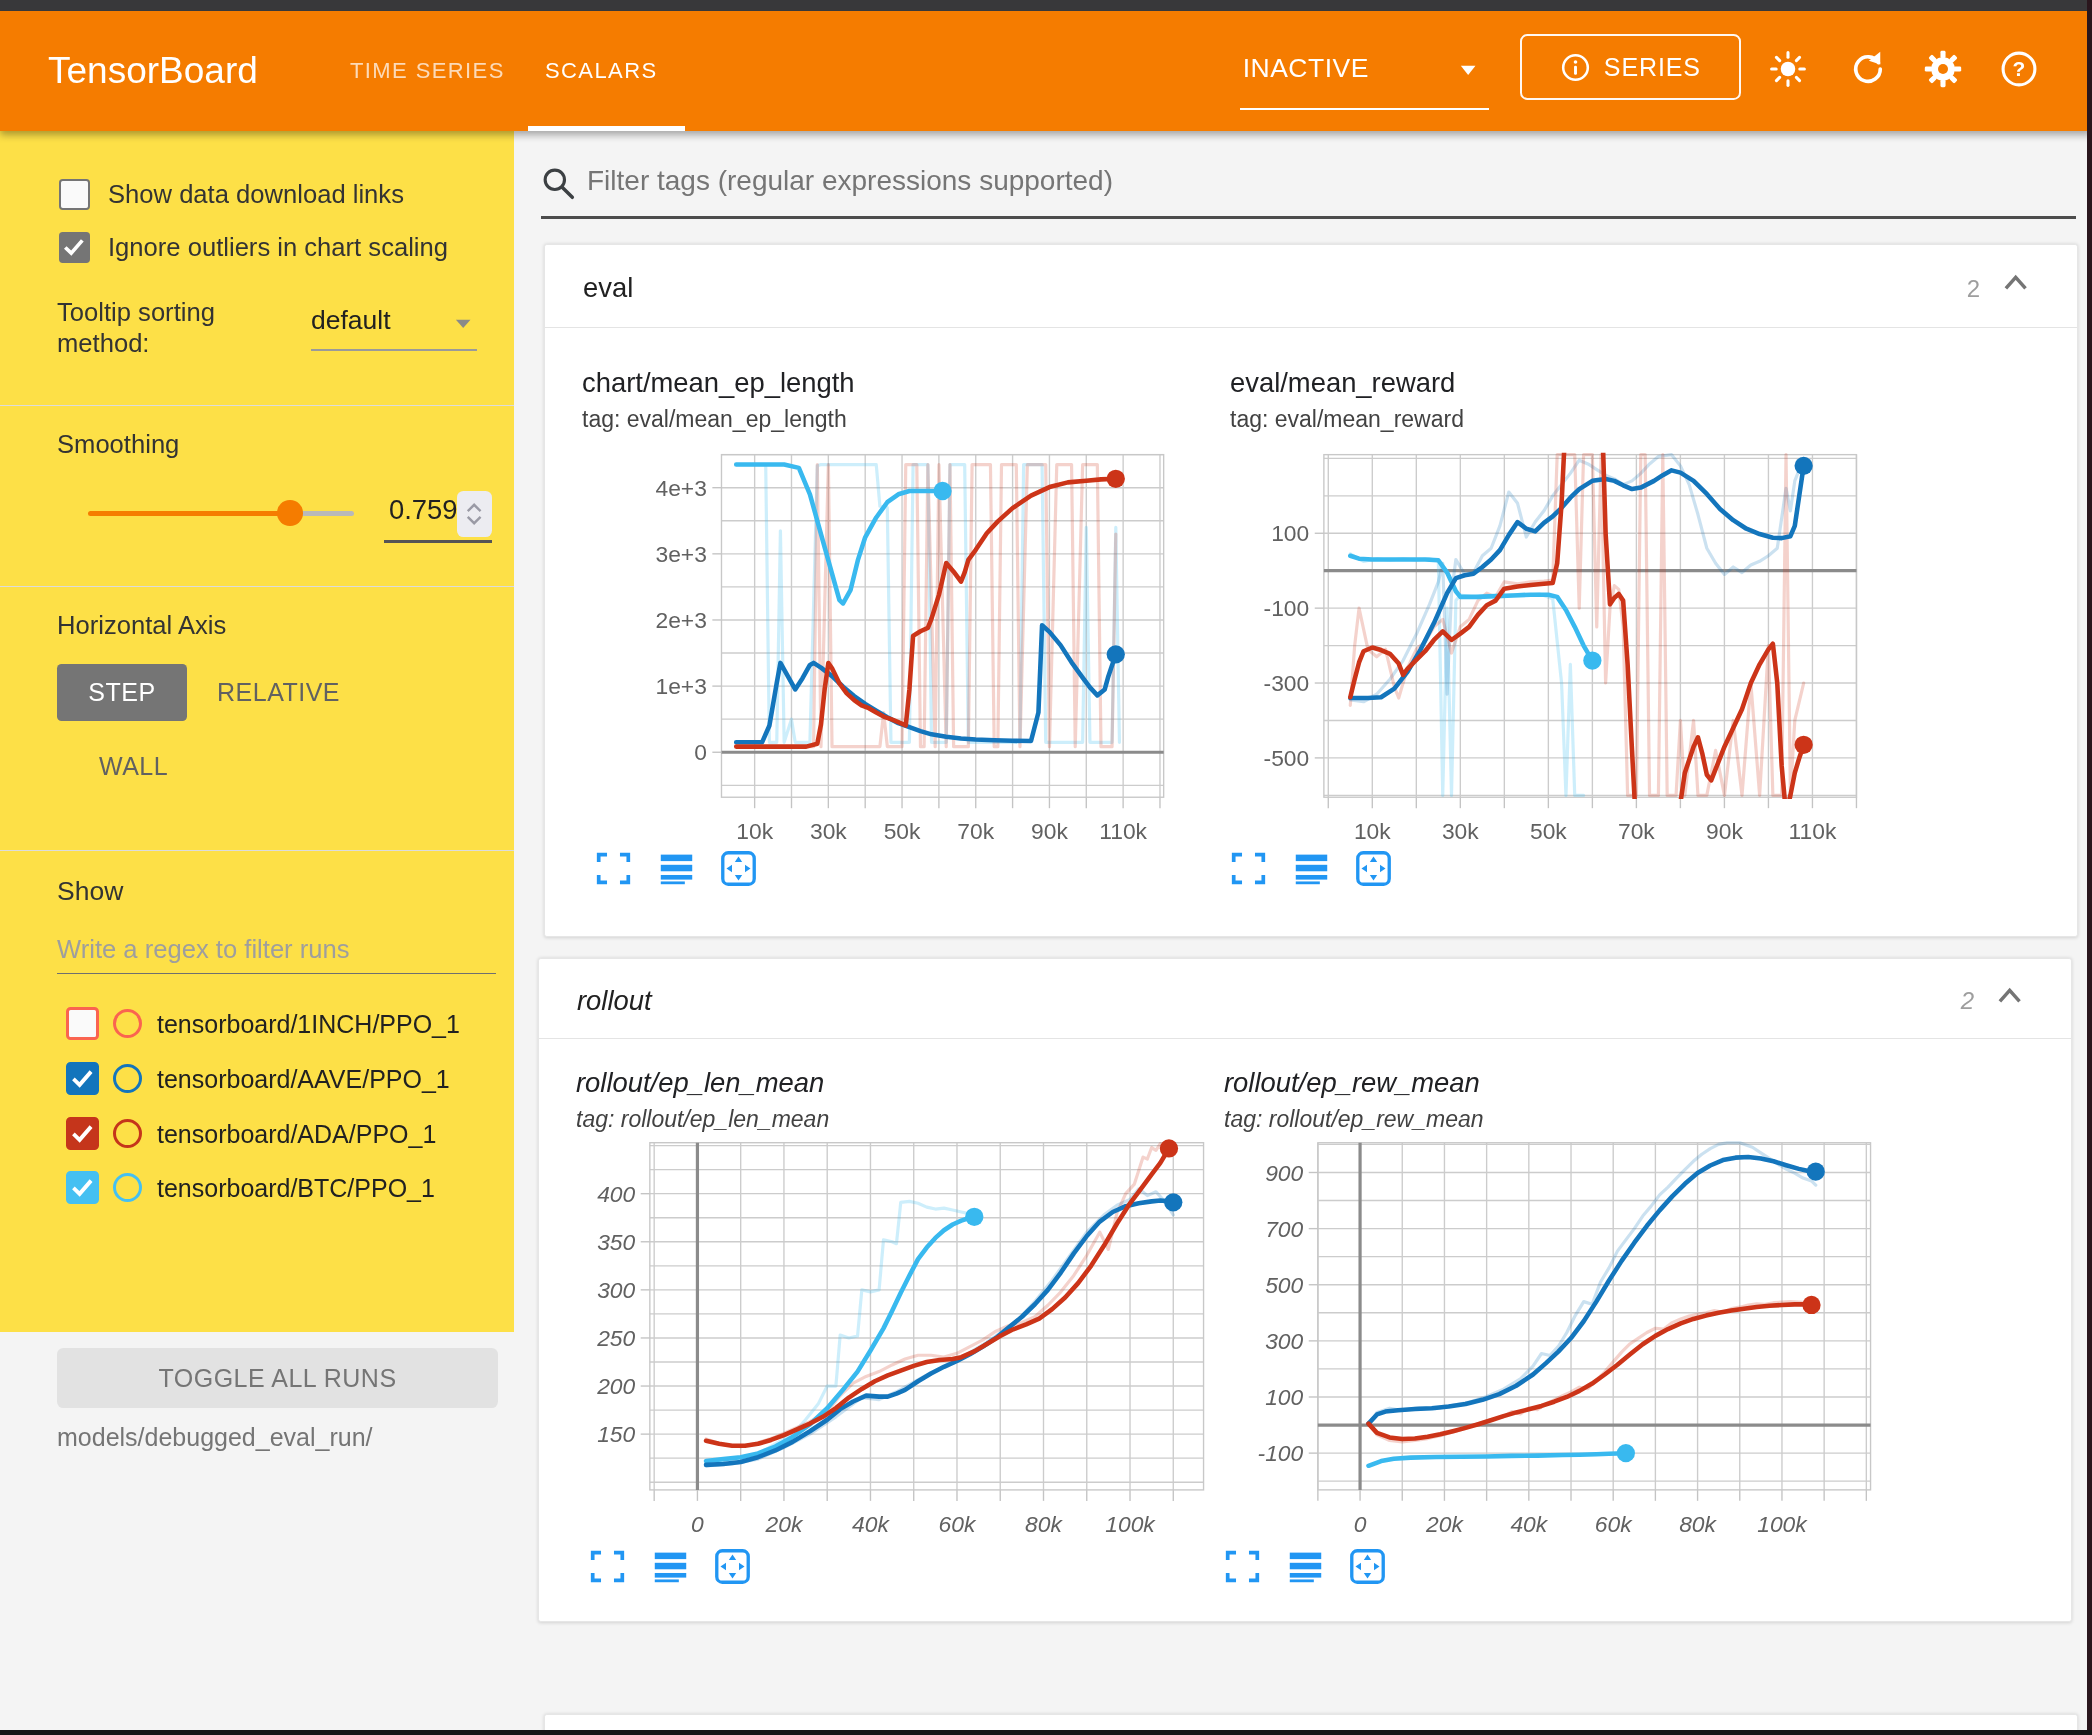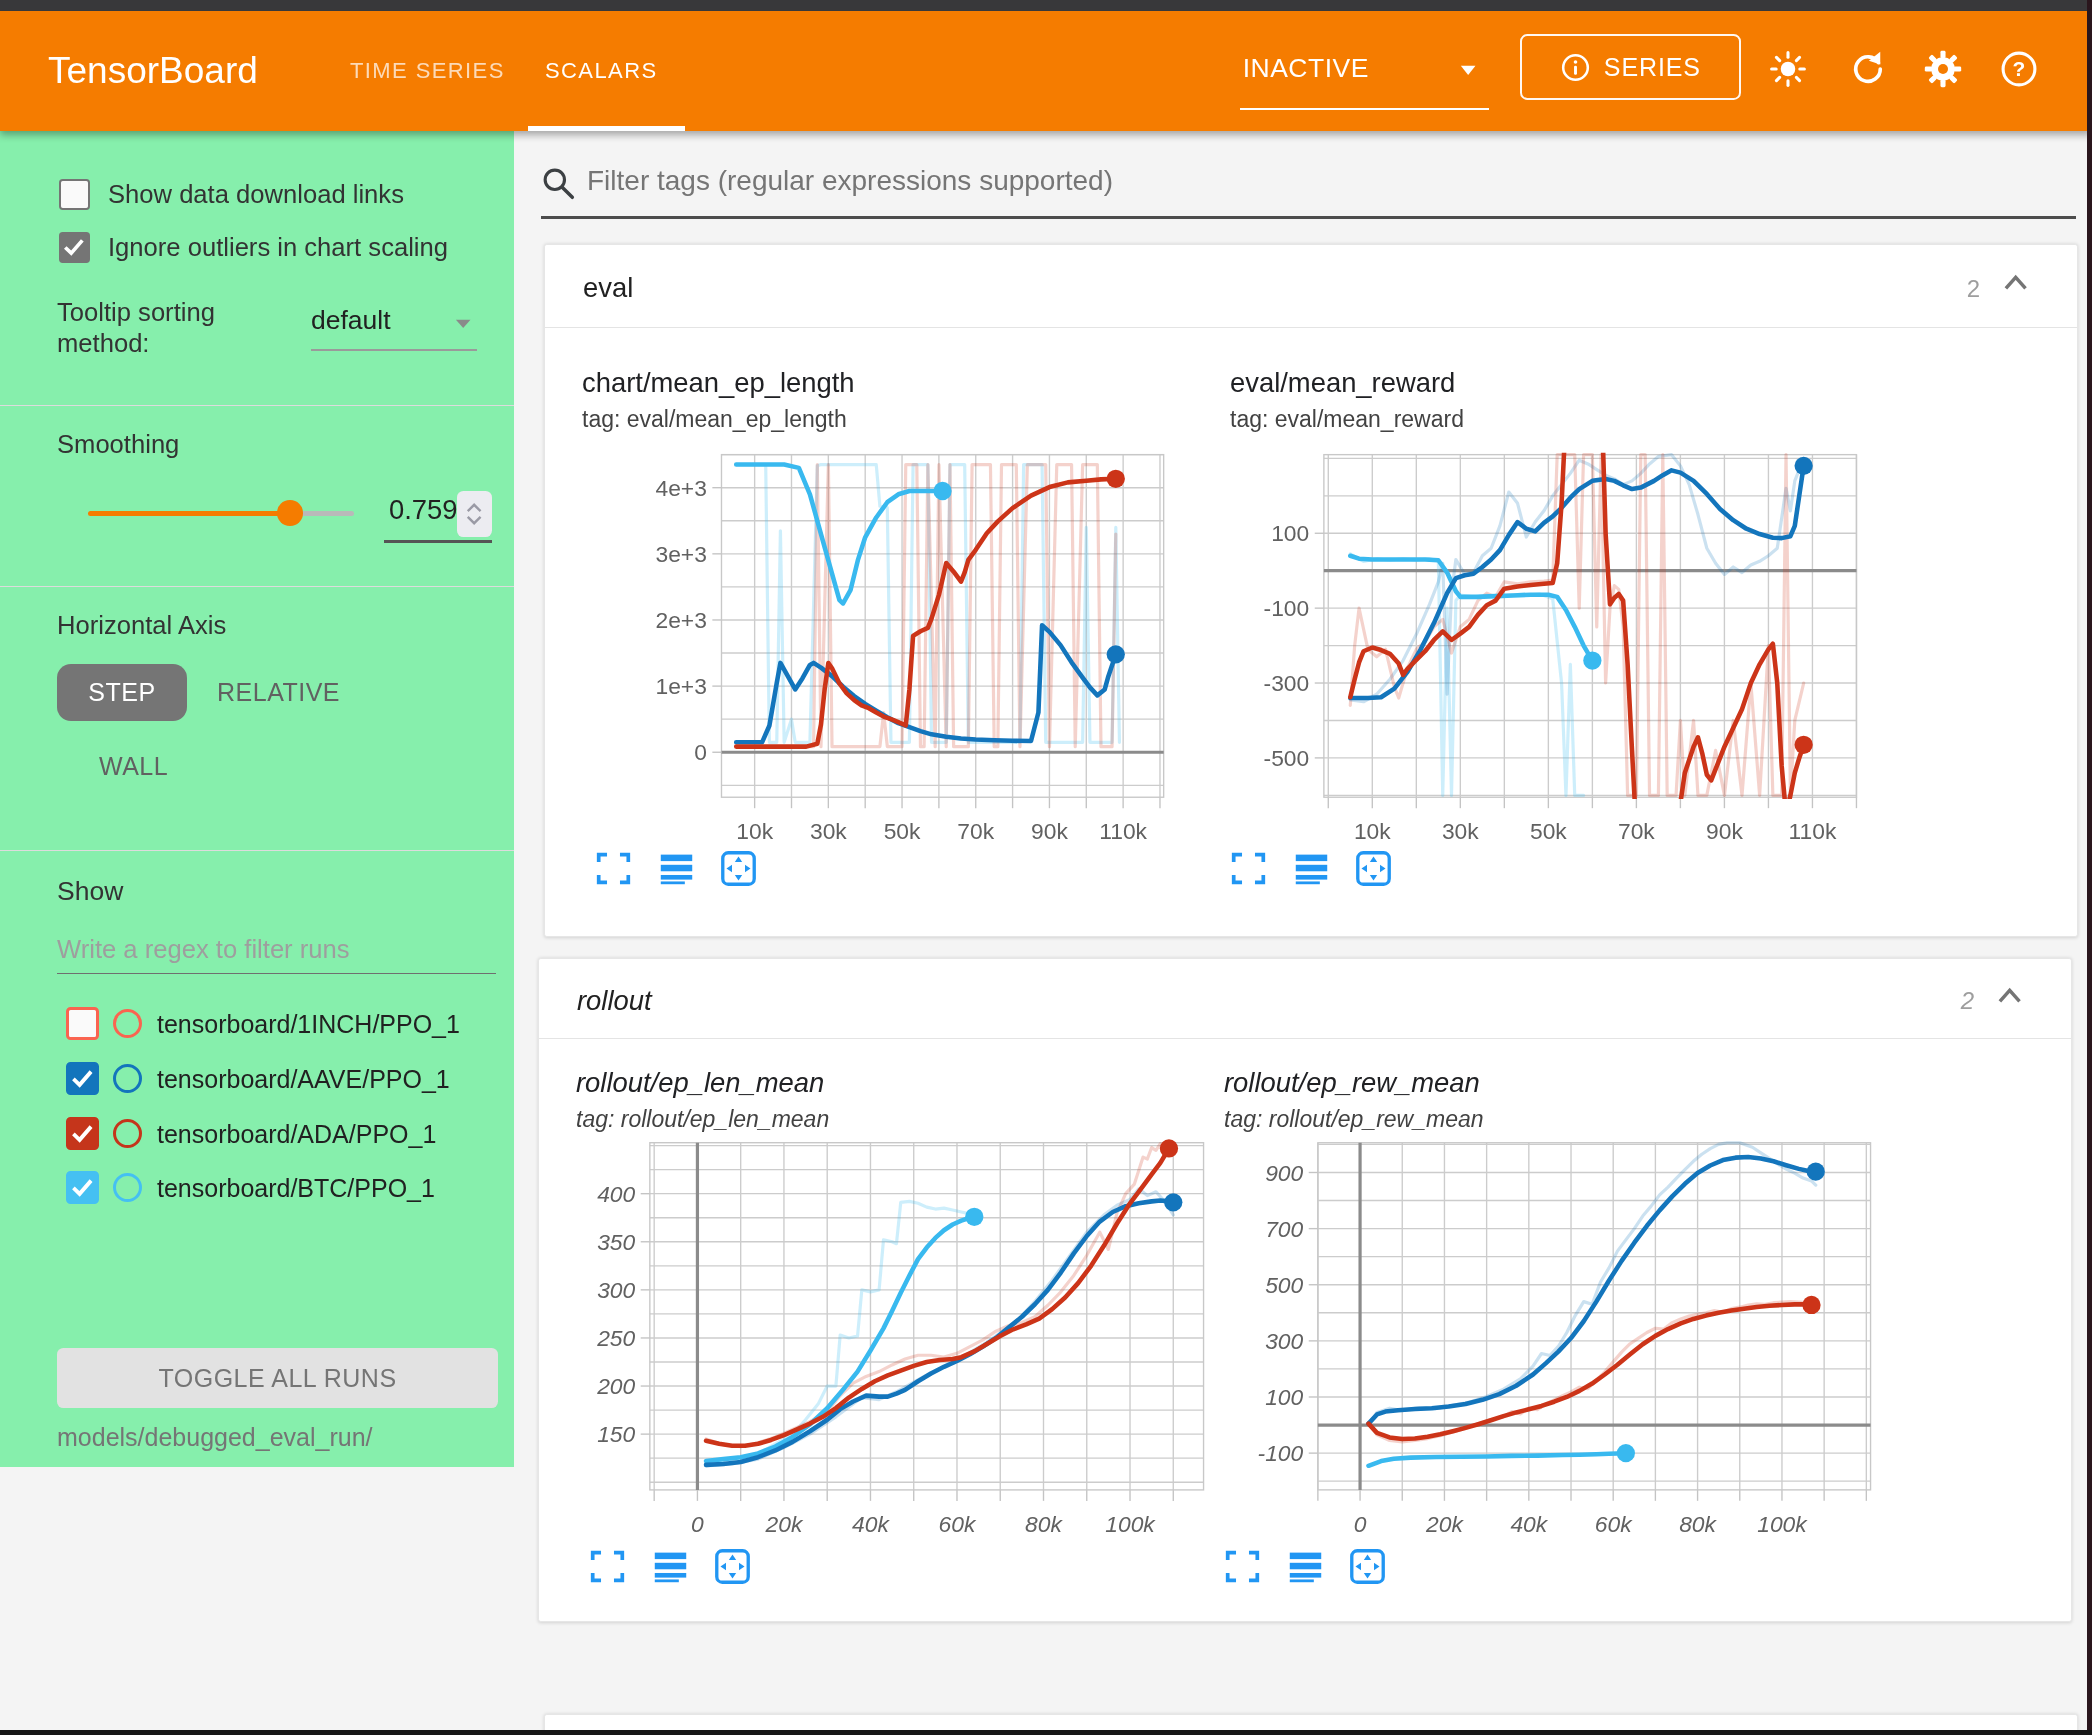--- a/index.html
+++ b/index.html
@@ -16,21 +16,21 @@
   .tab.active{color:#fff;}
   .tab-underline{height:4.6px;background:#fff;bottom:0;}
   #inactive-dd{left:1240px;top:0;width:249px;height:120px;cursor:pointer;}
   #inactive-dd .val{position:absolute;left:2.7px;top:42px;font-size:26.5px;color:#fff;letter-spacing:0.5px;font-weight:500;}
   #inactive-dd .ul{position:absolute;left:0;top:97px;width:249px;height:1.8px;background:#fff;}
   #upload-btn{left:1520px;top:23px;width:217px;height:62px;border:2.3px solid rgba(255,255,255,.95);
       border-radius:7.3px;display:flex;align-items:center;justify-content:center;gap:12.8px;color:#fff;
       font-size:25px;letter-spacing:0.9px;cursor:pointer;}
   .hicon{top:38px;width:40px;height:40px;cursor:pointer;}
   
-  #sidebar{left:0;top:131px;width:514px;height:1336px;background:#86efac;border-right:0.9px solid #e3e3e3;}
+  #sidebar{left:0;top:131px;width:514px;height:1201px;background:#fde047;border-right:0.9px solid #e3e3e3;}
   .divider{left:0;width:514px;height:0.9px;background:#dcdcdc;}
   .sb-label{font-size:25.6px;color:#333;}
   .cb{width:31px;height:31px;border:2.7px solid #757575;border-radius:3.7px;box-sizing:border-box;cursor:pointer;background:#fafafa;}
   .cb.on{background:#757575;}
   .cb svg{display:none;} .cb.on svg{display:block;}
   #tt-dd{cursor:pointer;}
   #smooth-track-fill{height:4.6px;background:#f57c00;border-radius:2.7px;}
   #smooth-track-rest{height:4.6px;background:#b9b9b9;border-radius:2.7px;}
   #smooth-handle{width:25.6px;height:25.6px;border-radius:50%;background:#f57c00;cursor:pointer;}
   #smooth-input{width:69px;font-size:27.4px;color:#212121;background:transparent;border:none;outline:none;
@@ -169,21 +169,21 @@
       </svg>
     <svg width="18.3" height="12" viewBox="0 0 20 13">
       <polyline points="3,3 10,10 17,3" fill="none" stroke="#9a9aa5" stroke-width="2.6"></polyline>
       </svg>
   </div>
   <div class="abs" style="left:384px;top:409px;width:108px;height:2.7px;background:#555;"></div>
 
   <div class="divider abs" style="top:455px;"></div>
 
   <div class="sb-label abs" style="left:57px;top:480px;">Horizontal Axis</div>
-  <div class="axis-btn abs sel" style="left:57px;top:533px;width:130px;height:57px;line-height:57px;border-radius:14px;">STEP</div>
+  <div class="axis-btn abs sel" style="left:57px;top:533px;width:130px;height:57px;line-height:57px;">STEP</div>
   <div class="axis-btn abs" style="left:217px;top:533px;height:57px;line-height:57px;">RELATIVE</div>
   <div class="axis-btn abs" style="left:99px;top:610px;height:51px;line-height:51px;">WALL</div>
 
   <div class="divider abs" style="top:719px;"></div>
 
   <div class="sb-label abs" style="left:57px;top:745px;font-size:26.5px;">Show</div>
   <input id="runs-filter" class="abs" style="left: 57px; top: 804px;" placeholder="Write a regex to filter runs">
 
   <div class="abs" style="left:0;top:873px;">
     <div class="abs" style="left:0;top:0;width:514px;height:46px;">

